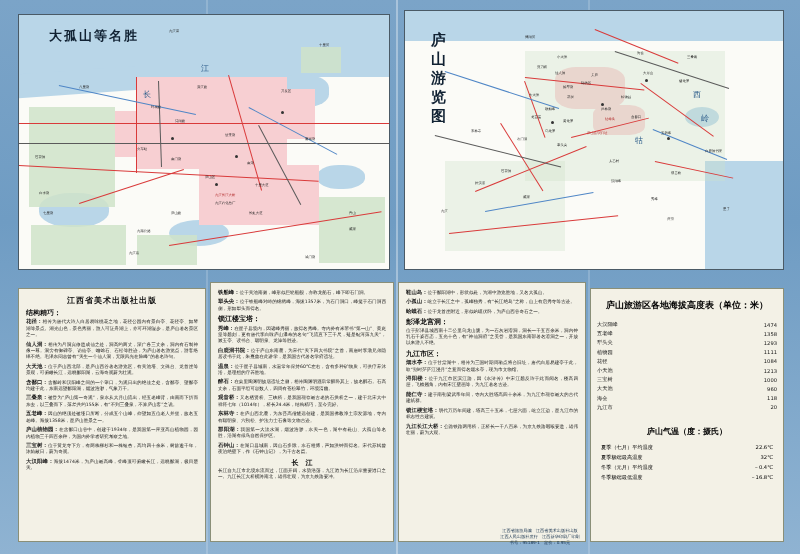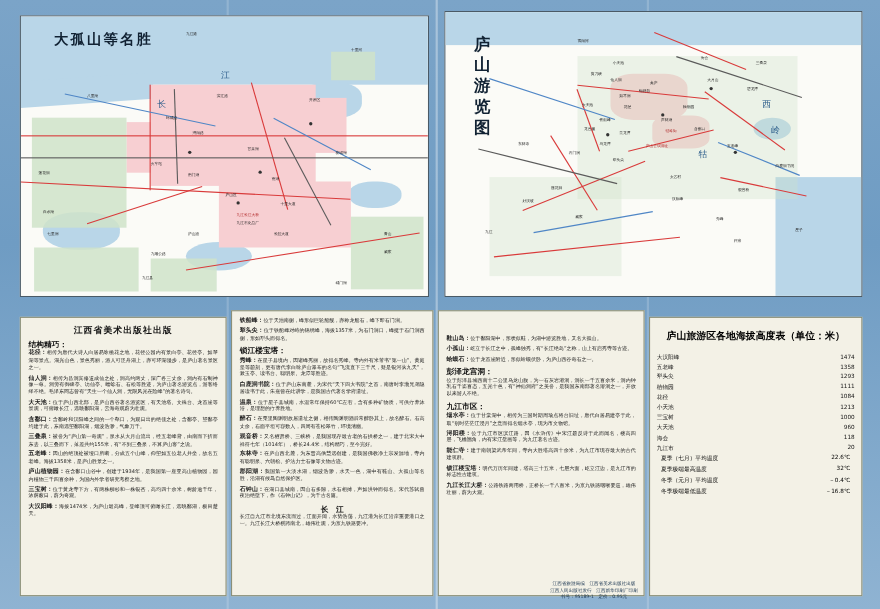--- a/index.html
+++ b/index.html
@@ -253,21 +253,21 @@
       <p><b>观音桥：</b><span>又名栖贤桥、三峡桥，是我国现存最古老的石拱桥之一，建于北宋大中祥符七年（1014年），桥长24.4米，结构精巧，至今完好。</span></p>
       <p><b>东林寺：</b><span>在庐山西北麓，为东晋高僧慧远创建，是我国佛教净土宗发源地，寺内有聪明泉、六朝松、护法力士石像等文物古迹。</span></p>
       <p><b>郡阳湖：</b><span>我国第一大淡水湖，烟波浩渺，水天一色，湖中有鞋山、大孤山等名胜，沿湖有候鸟自然保护区。</span></p>
       <p><b>石钟山：</b><span>在湖口县城南，因山石多隙，水石相搏，声如洪钟而得名。宋代苏轼曾夜泊绝壁下，作《石钟山记》，为千古名篇。</span></p>
       <div class="p-sub" style="text-align:center;">长　江</div>
       <p>长江自九江市北境东流而过，江面开阔，水势浩荡，九江港为长江沿岸重要港口之一。九江长江大桥横跨南北，雄伟壮观，为京九铁路要冲。</p>
     </div>
   </div>
 
   <div class="panel" id="panel-3">
-    <div class="p-body" style="padding-top:22px;">
+    <div class="p-body" style="padding-top:6px;">
       <p><b>鞋山岛：</b><span>位于鄱阳湖中，形状似鞋，为湖中游览胜地，又名大孤山。</span></p>
       <p><b>小孤山：</b><span>屹立于长江之中，孤峰独秀，有“长江绝岛”之称，山上有启秀寺等古迹。</span></p>
       <p><b>蛤蟆石：</b><span>位于龙首崖附近，形似蛤蟆伏卧，为庐山西谷奇石之一。</span></p>
       <div class="p-sub">彭泽龙宫洞：</div>
       <p>位于彭泽县城西南十二公里乌龙山腹，为一石灰岩溶洞，洞长一千五百余米，洞内钟乳石千姿百态，五光十色，有“神仙洞府”之美誉，是我国东南部著名溶洞之一，开放以来游人不绝。</p>
       <div class="p-sub">九江市区：</div>
       <p><b>烟水亭：</b><span>位于甘棠湖中，相传为三国时期周瑜点将台旧址，唐代白居易建亭于此，取“别时茫茫江浸月”之意而得名烟水亭，现为市文物馆。</span></p>
       <p><b>浔阳楼：</b><span>位于九江市区滨江路，因《水浒传》中宋江题反诗于此而闻名，楼高四层，飞檐翘角，内有宋江壁画等，为九江著名古迹。</span></p>
       <p><b>能仁寺：</b><span>建于南朝梁武帝年间，寺内大胜塔高四十余米，为九江市现存最大的古代建筑群。</span></p>
       <p><b>锁江楼宝塔：</b><span>明代万历年间建，塔高三十五米，七层六面，屹立江边，是九江市的标志性古建筑。</span></p>
@@ -314,20 +314,21 @@
       <tr>
             <td>海会</td>
             <td class="v">118</td>
           </tr>
       <tr>
             <td>九江市</td>
             <td class="v">20</td>
           </tr>
     </tbody>
       </table>
+    <div class="temp-title">庐山气温（度：摄氏）</div>
     <div class="temp-row">
         <span>夏季（七月）平均温度</span>
         <span>22.6℃</span>
       </div>
     <div class="temp-row">
         <span>夏季极端最高温度</span>
         <span>32℃</span>
       </div>
     <div class="temp-row">
         <span>冬季（元月）平均温度</span>

